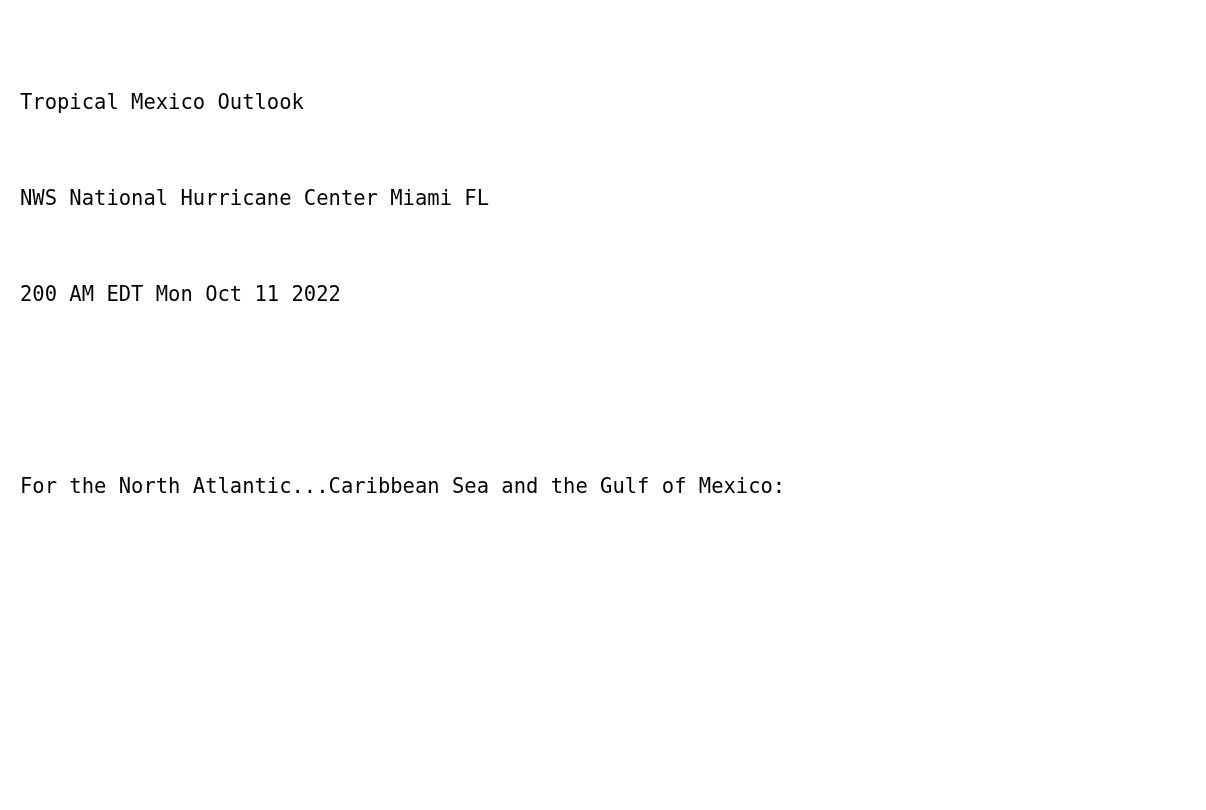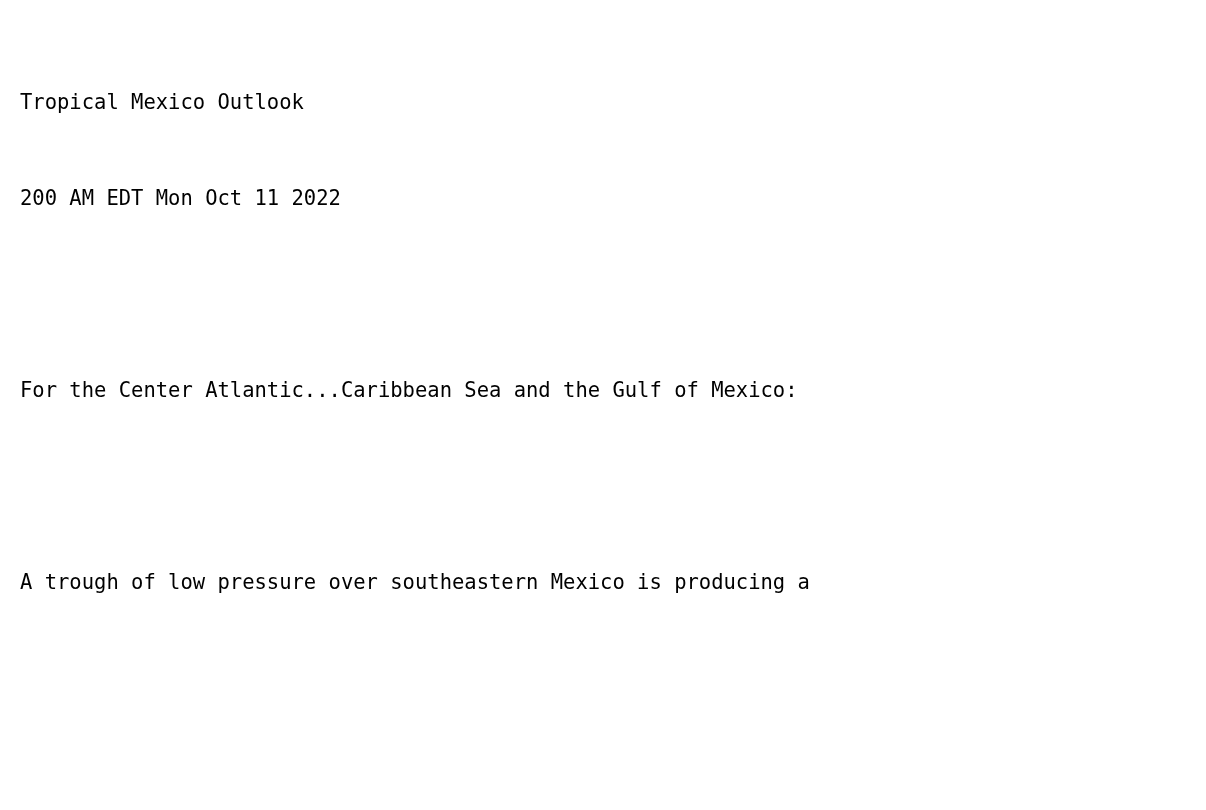--- a/index.html
+++ b/index.html
@@ -30,25 +30,25 @@
   .line {
     height: 32px;
   }
 </style>
 </head>
 <body>
 
 <div id="document-root">
   <div class="text-block">
     <div class="line">Tropical Mexico Outlook</div>
+    <div class="line">NWS National Hurricane Center Miami FL</div>
     <div class="line">200 AM EDT Mon Oct 11 2022</div>
     <div class="blank-line"></div>
-    <div class="line">For the Center Atlantic...Caribbean Sea and the Gulf of Mexico:</div>
+    <div class="line">For the North Atlantic...Caribbean Sea and the Gulf of Mexico:</div>
     <div class="blank-line"></div>
-    <div class="line">A trough of low pressure over southeastern Mexico is producing a</div>
     
     
     
     
     
     
     
     
     
     

